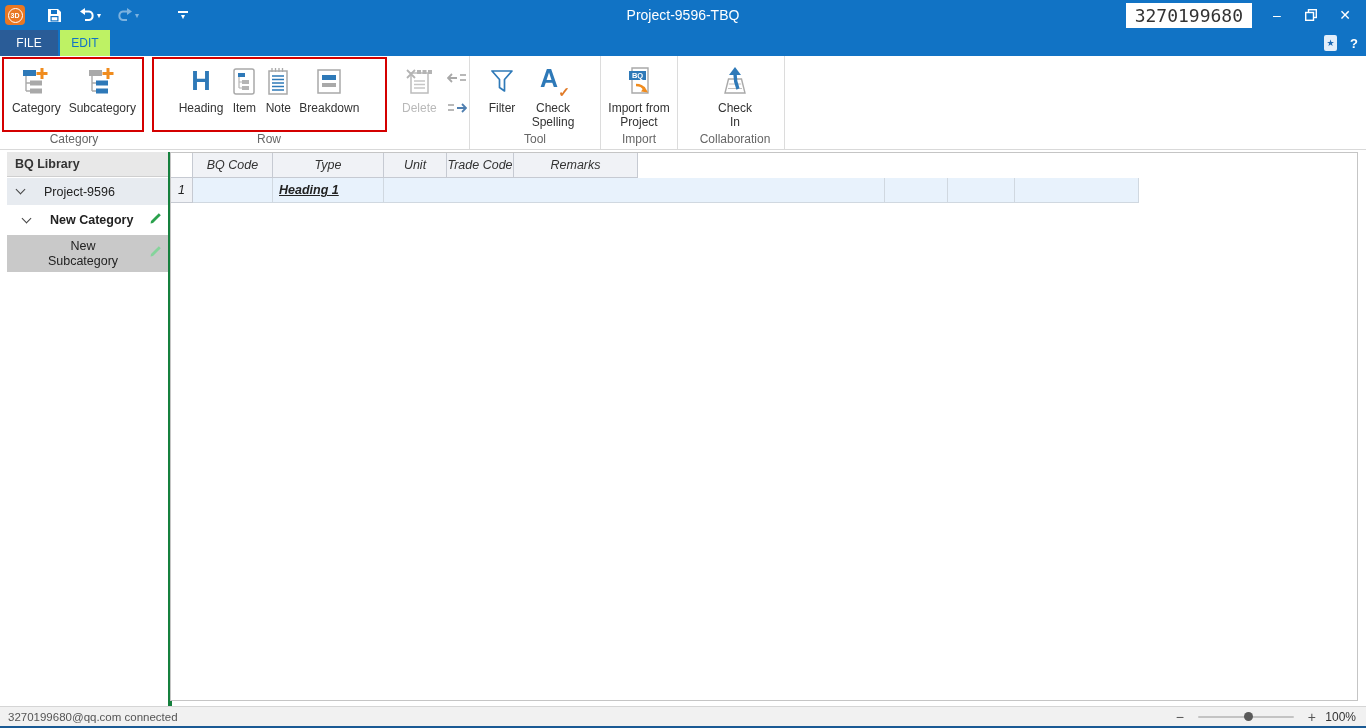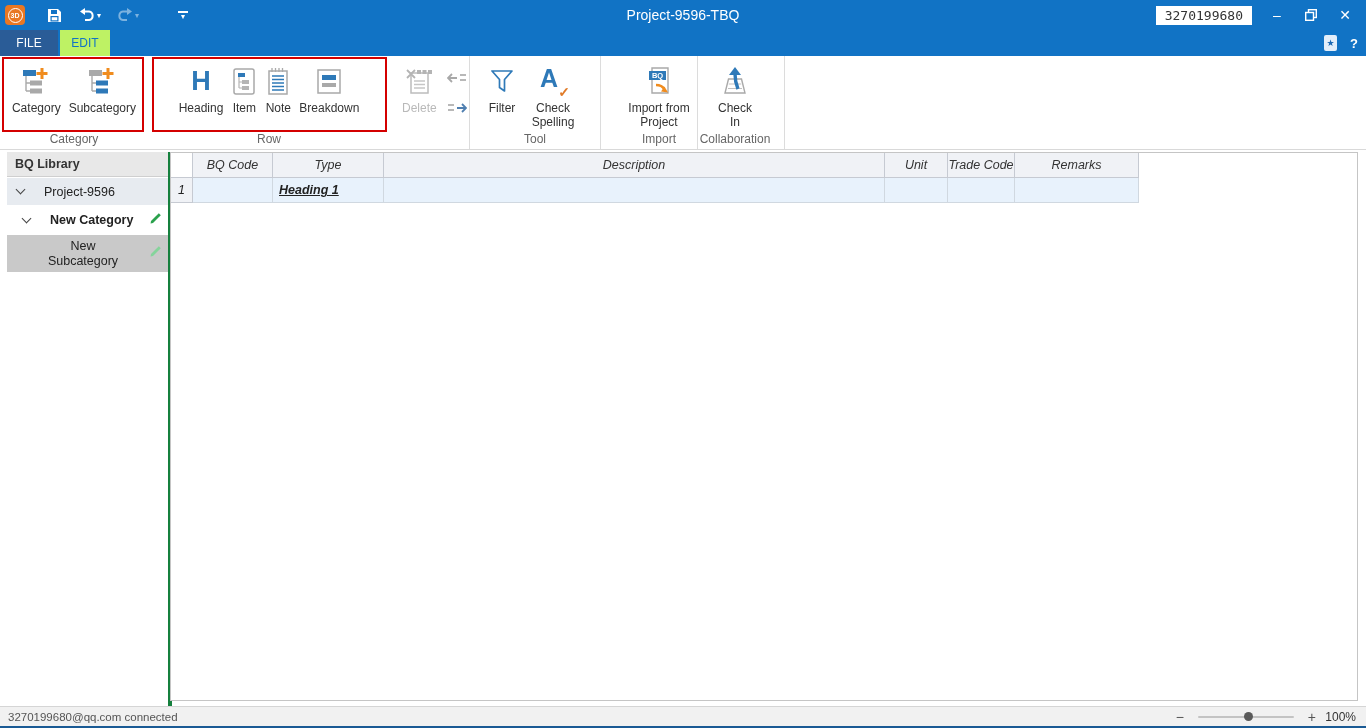--- a/index.html
+++ b/index.html
@@ -14,40 +14,40 @@
   .tb-btn { height:30px; display:flex; align-items:center; justify-content:center; cursor:pointer; }
   .tb-save { margin-left:16px; width:26px; }
   .tb-undo, .tb-redo { margin-left:8px; width:30px; }
   .tb-caret { color:#fff; font-size:8px; margin-left:2px; }
   .dim { opacity:.45; }
   .tb-customize { margin-left:28px; width:24px; flex-direction:column; }
   .cust-bar { width:10px; height:2px; background:#fff; margin-bottom:1px; }
   .cust-chev { color:#fff; font-size:8px; line-height:6px; }
   .tb-title { position:absolute; left:300px; right:300px; top:0; height:30px; line-height:30px; text-align:center; color:#fff; font-size:14px; }
   .tb-right { position:absolute; right:4px; top:0; height:30px; display:flex; align-items:center; }
-  .account-box { background:#fff; padding:2px 9px; font-family:"DejaVu Sans Mono", monospace; font-size:13px; color:#333; margin-right:8px; cursor:pointer; }
+  .account-box { background:#fff; padding:2px 9px; font-family:"DejaVu Sans Mono", monospace; font-size:18px; color:#333; margin-right:8px; cursor:pointer; }
   .win-btn { width:34px; height:30px; display:flex; align-items:center; justify-content:center; color:#fff; font-size:14px; cursor:pointer; }
 
   
   .tabrow { position:absolute; left:0; top:30px; right:0; height:26px; background:#1173c5; }
   .tab { position:absolute; top:0; height:26px; line-height:26px; text-align:center; font-size:12px; cursor:pointer; }
   .tab-file { left:0; width:58px; background:#2a5c97; color:#fff; }
   .tab-edit { left:60px; width:50px; background:#bef264; color:#1173c5; }
   .tabrow-right { position:absolute; right:8px; top:0; height:26px; display:flex; align-items:center; gap:13px; }
   .bookmark { width:13px; height:16px; background:#e3eefa; border-radius:2px; display:flex; align-items:center; justify-content:center; font-size:9px; color:#1d69b4; cursor:pointer; }
   .help { color:#fff; font-size:13px; font-weight:bold; cursor:pointer; }
 
   
   .ribbon { position:absolute; left:0; top:56px; right:0; height:94px; background:#fff; border-bottom:1px solid #d9d9d9; }
   .rgroup { position:absolute; top:0; height:93px; display:flex; flex-direction:column; }
   .g1 { left:0;   width:148px; }
   .g2 { left:148px; width:242px; }
   .g3 { left:390px; width:80px;  border-right:1px solid #dcdcdc; }
   .g4 { left:470px; width:131px; border-right:1px solid #dcdcdc; }
-  .g5 { left:601px; width:77px;  border-right:1px solid #dcdcdc;margin-left:20px; }
+  .g5 { left:601px; width:77px;  border-right:1px solid #dcdcdc; }
   .g6 { left:686px; width:99px;  border-right:1px solid #dcdcdc; }
   .rbuttons { flex:1; display:flex; justify-content:center; align-items:flex-start; padding-top:5px; }
   .glabel { height:16px; line-height:13px; text-align:center; font-size:12px; color:#666; }
   .rbtn { display:flex; flex-direction:column; align-items:center; margin:0 4px; cursor:pointer; }
   .rbtn .icon { height:40px; display:flex; align-items:center; justify-content:center; }
   .rbtn .blabel { font-size:12px; color:#333; text-align:center; line-height:14px; }
   .rbtn.disabled { cursor:default; }
   .rbtn.disabled .blabel { color:#b9b9b9; }
   .h-glyph { font-size:27px; font-weight:bold; color:#2e79b8; line-height:30px; }
   .spell-wrap { position:relative; width:30px; height:34px; }
@@ -356,21 +356,20 @@
         </svg>
       </span>
     </div>
   </div>
 
   <div class="grid">
     <div class="grow">
       <div class="hcell corner c-num"></div>
       <div class="hcell c-bq">BQ Code</div>
       <div class="hcell c-type">Type</div>
-      <div class="hcell c-desc">Description</div>
       <div class="hcell c-unit">Unit</div>
       <div class="hcell c-trade">Trade Code</div>
       <div class="hcell c-remarks">Remarks</div>
     </div>
     <div class="grow">
       <div class="rcell numcell c-num">1</div>
       <div class="rcell c-bq"></div>
       <div class="rcell c-type type-val">Heading 1</div>
       <div class="rcell c-desc"></div>
       <div class="rcell c-unit"></div>

